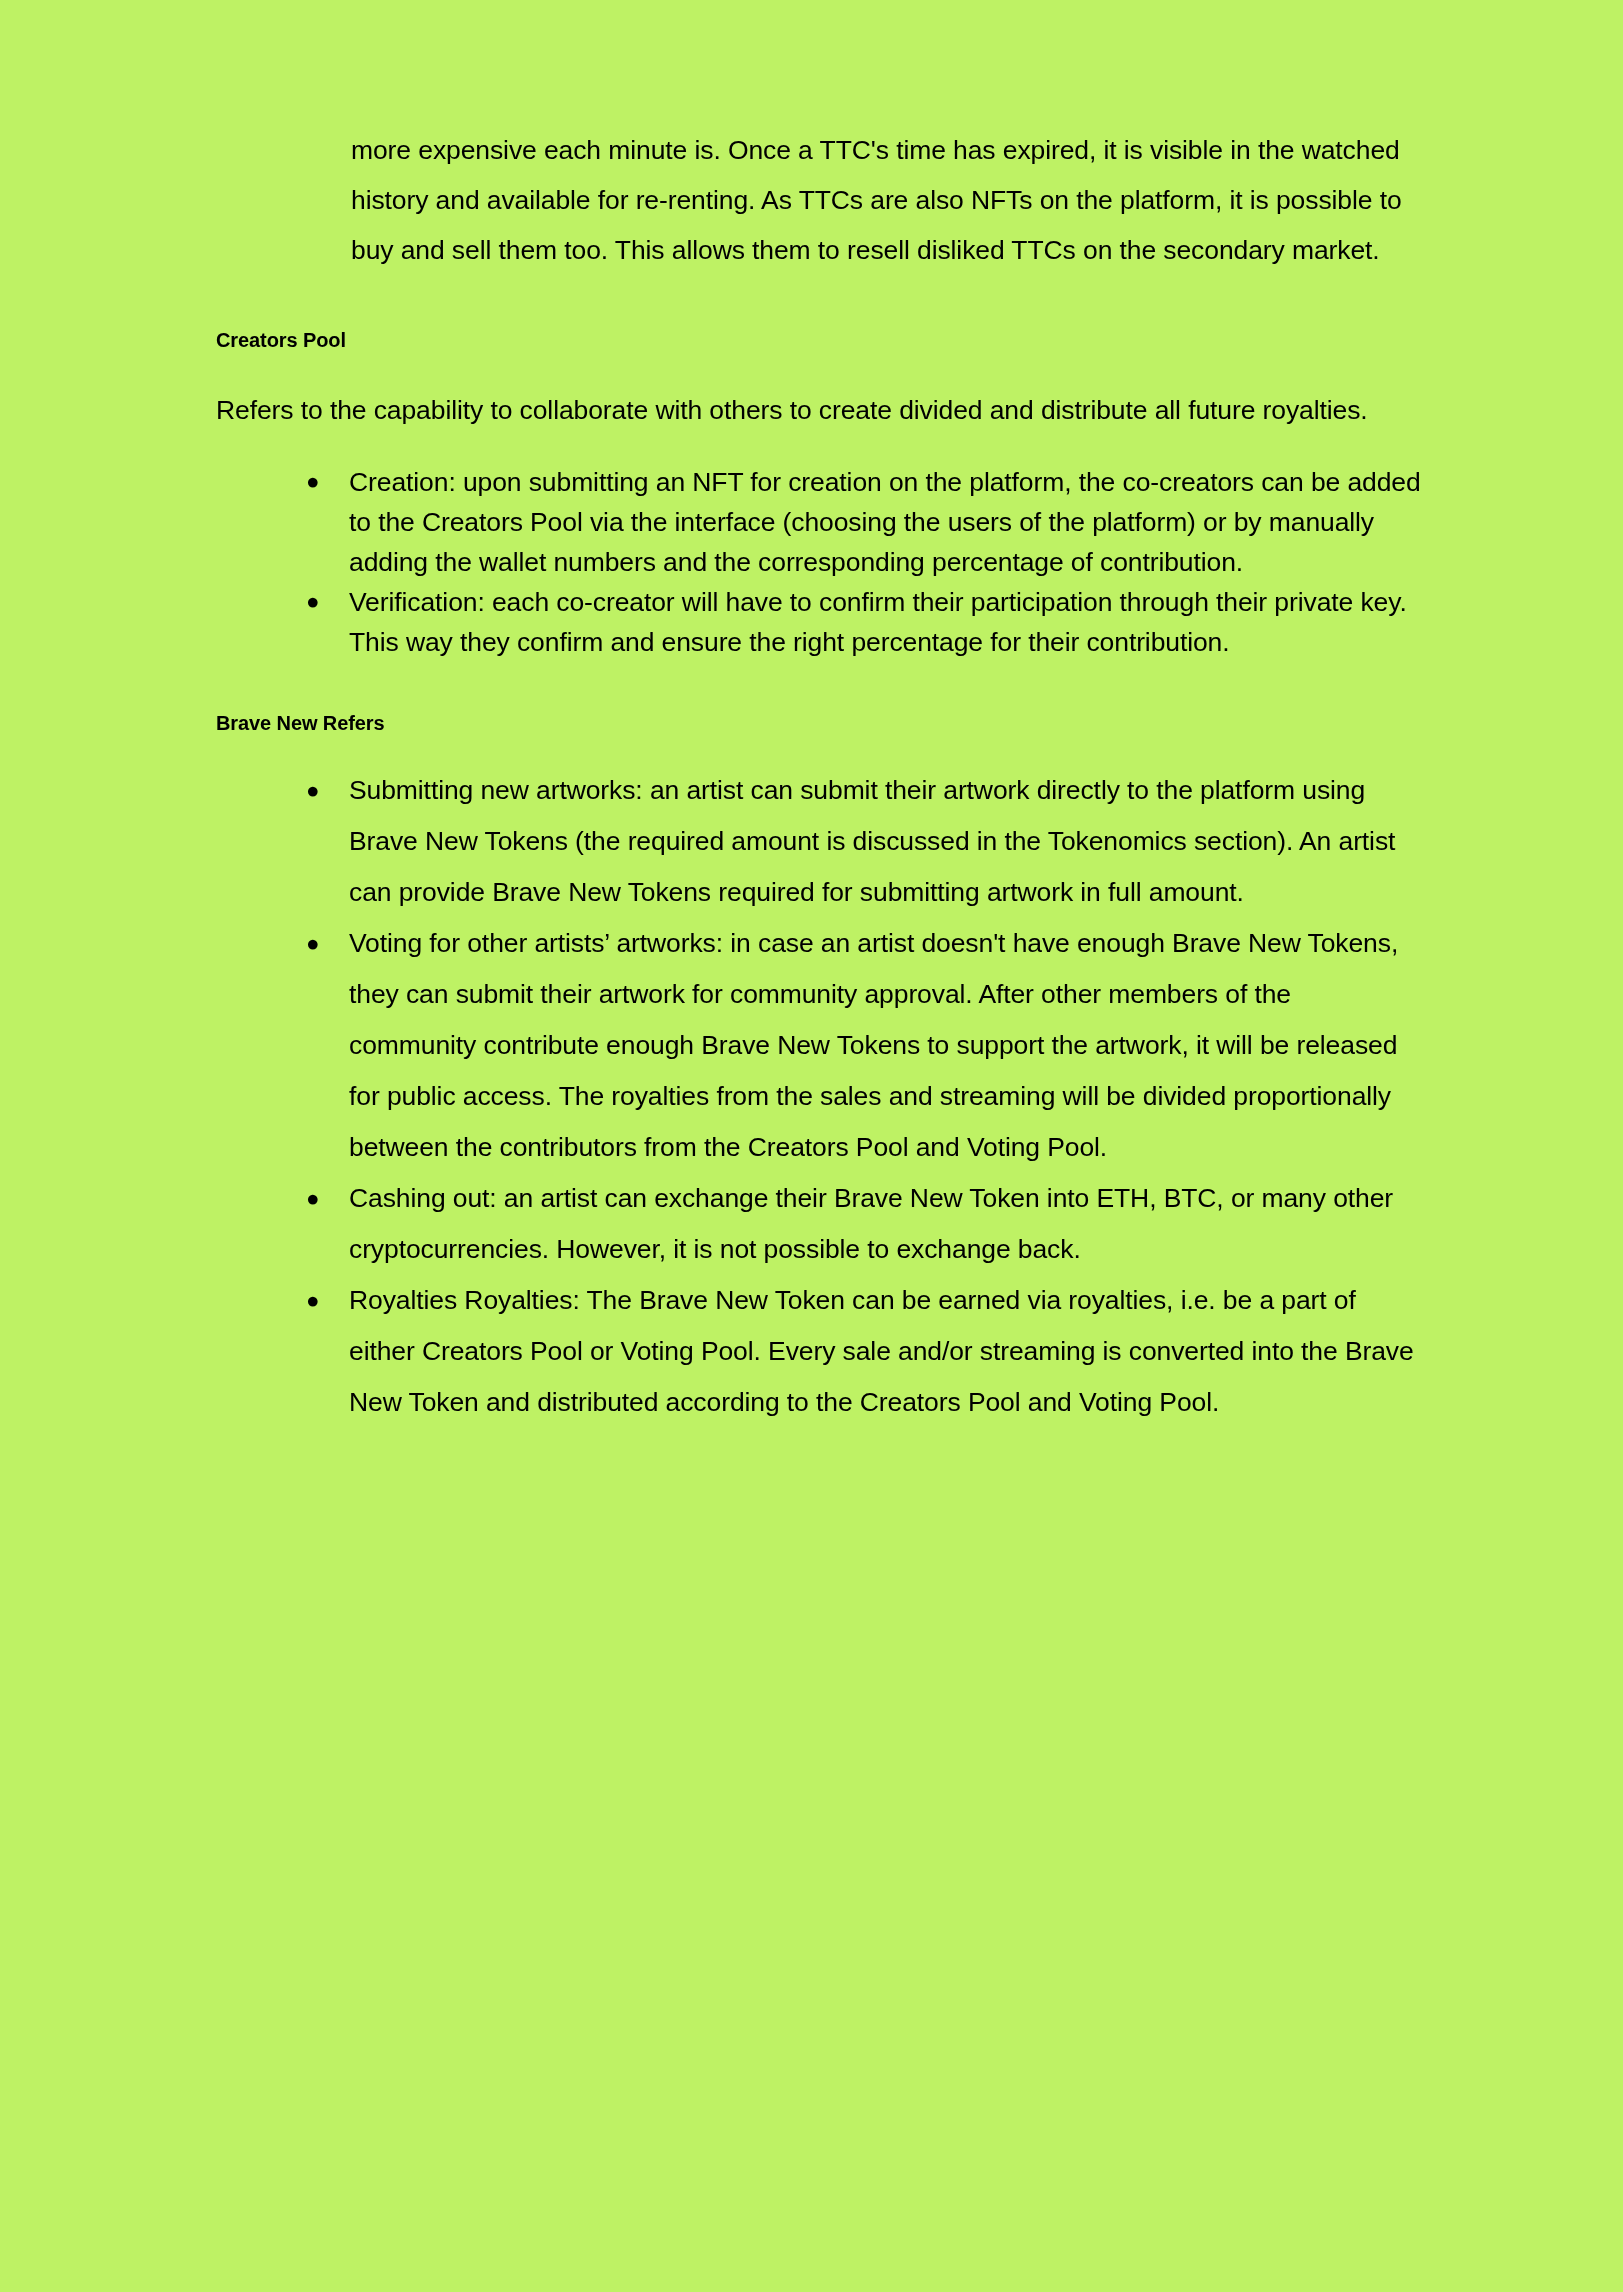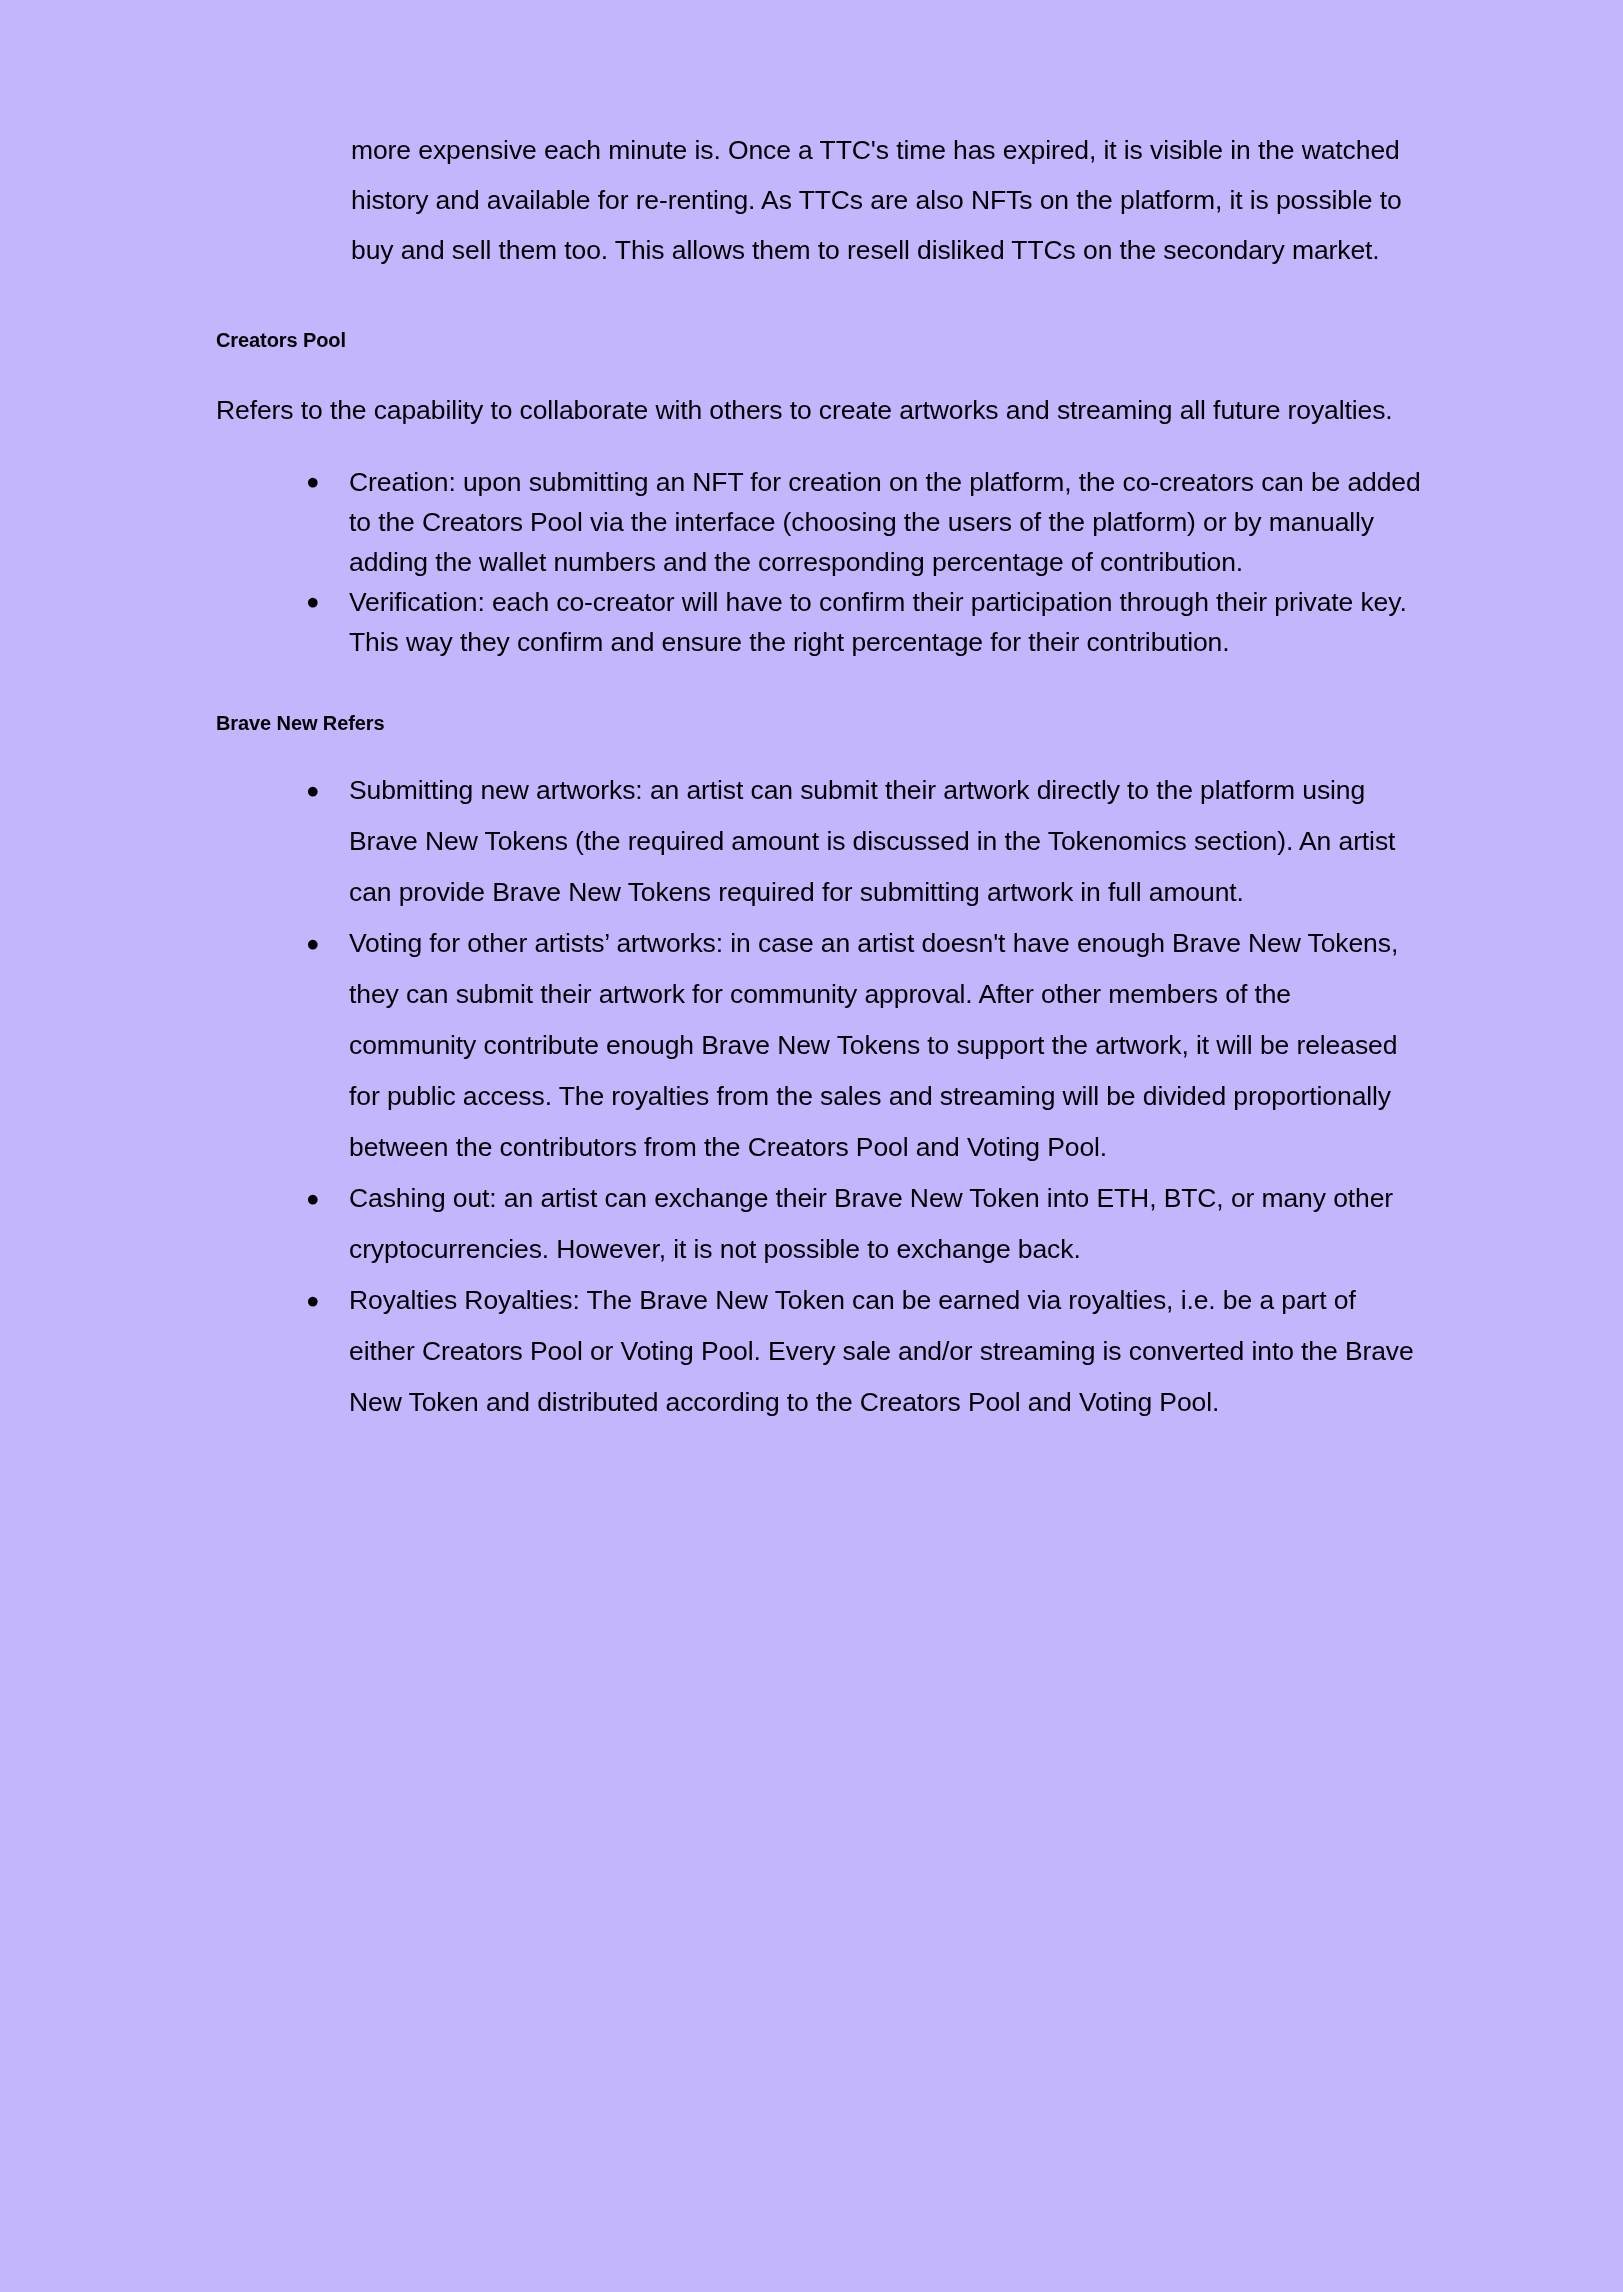--- a/index.html
+++ b/index.html
@@ -12,21 +12,21 @@
     height: 2293px;
     font-family: "Liberation Sans", sans-serif;
     color: #000000;
     -webkit-font-smoothing: antialiased;
   }
 
   .page {
     position: relative;
     width: 1623px;
     height: 2293px;
-    background: #c4b5fd;
+    background: #bef264;
     box-sizing: border-box;
     padding: 0;
     overflow: hidden;
   }
 
   .content {
     position: absolute;
     left: 216px;
     top: 0;
     width: 1208px;   
@@ -101,21 +101,21 @@
 </head>
 <body>
 
 <div class="page">
   <div class="content">
 
     <p class="para-cont">more expensive each minute is. Once a TTC's time has expired, it is visible in the watched history and available for re-renting. As TTCs are also NFTs on the platform, it is possible to buy and sell them too. This allows them to resell disliked TTCs on the secondary market.</p>
 
     <h2 class="heading creators-pool">Creators Pool</h2>
 
-    <p class="para justified refers">Refers to the capability to collaborate with others to create artworks and streaming all future royalties.</p>
+    <p class="para justified refers">Refers to the capability to collaborate with others to create divided and distribute all future royalties.</p>
 
     <ul class="bullets list-tight">
       <li>
         <span class="bullet-dot">●</span>
         <span class="b">Creation</span><span>: </span><span>upon submitting an NFT for creation on the platform, the co-creators can be added to the Creators Pool via the interface (choosing the users of the platform) or by manually adding the wallet numbers and the corresponding percentage of contribution.</span>
       </li>
       <li>
         <span class="bullet-dot">●</span>
         <span class="b">Verification</span><span>: </span><span>each co-creator will have to confirm their participation through their private key. This way they confirm and ensure the right percentage for their contribution.</span>
       </li>

